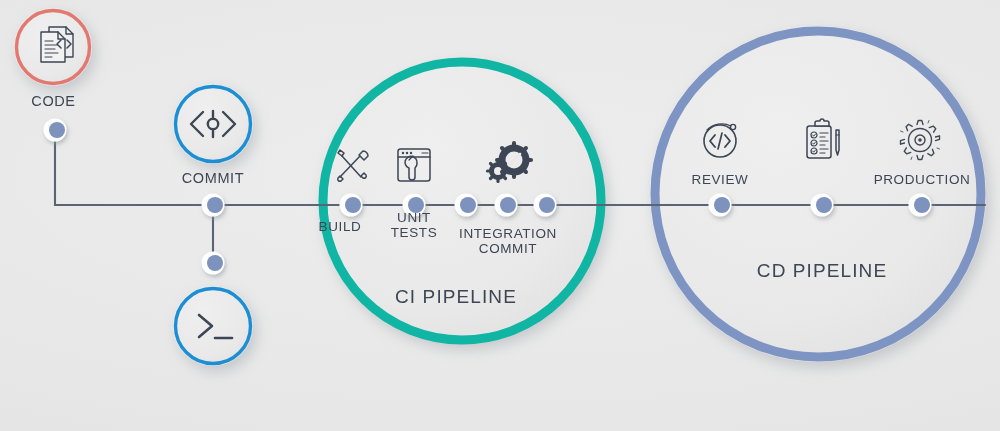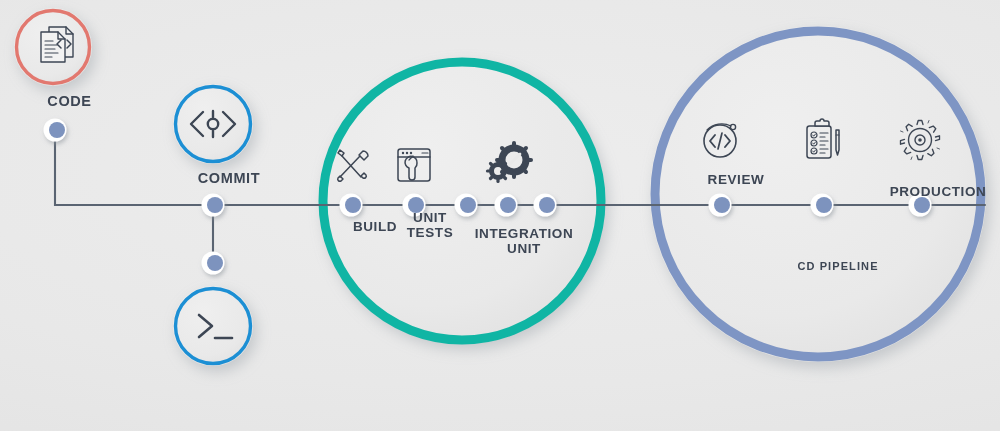--- a/index.html
+++ b/index.html
@@ -10,31 +10,30 @@
   }
   #stage{
     position:relative;width:1000px;height:431px;
     background:
       radial-gradient(120% 90% at 50% 40%, #ededed 0%, #e8e8e8 55%, #e2e2e2 100%);
   }
   #svg-layer{position:absolute;left:0;top:0;width:1000px;height:431px;}
   .lbl{
     position:absolute;
     color:#3d4654;
-    font-weight:bold;
+    font-weight:normal;
     letter-spacing:.6px;
     text-align:center;
     white-space:pre-line;
     line-height:1.12;
     user-select:none;
-    margin-left:16px;
   }
   .lbl-node{font-size:14.5px;}
   .lbl-stage{font-size:13.5px;}
-  .lbl-pipe{font-size:11px;letter-spacing:1.1px;}
+  .lbl-pipe{font-size:19px;letter-spacing:1.1px;}
 </style>
 </head>
 <body>
 
 <div id="stage">
 
   <svg id="svg-layer" viewBox="0 0 1000 431">
     <defs>
       <filter id="softshadow" x="-60%" y="-60%" width="220%" height="220%">
         <feDropShadow dx="4" dy="6" stdDeviation="7" flood-color="#9aa0a8" flood-opacity="0.45"></feDropShadow>
@@ -235,23 +234,24 @@
         <circle cx="722" cy="205" r="8"></circle>
         <circle cx="824" cy="205" r="8"></circle>
         <circle cx="922" cy="205" r="8"></circle>
       </g>
     </g>
   </svg>
 
   <div class="lbl lbl-node" style="left:0px;   top:93px;  width:107px;">CODE</div>
   <div class="lbl lbl-node" style="left:133px; top:170px; width:160px;">COMMIT</div>
 
-  <div class="lbl lbl-stage" style="left:319px; top:219px; width:80px;">BUILD</div>
+  <div class="lbl lbl-stage" style="left:300px; top:219px; width:80px;">BUILD</div>
   <div class="lbl lbl-stage" style="left:374px; top:210px; width:80px;">UNIT
 TESTS</div>
   <div class="lbl lbl-stage" style="left:433px; top:226px; width:150px;">INTEGRATION
-UNIT</div>
+COMMIT</div>
+  <div class="lbl lbl-pipe" style="left:366px; top:286px; width:180px;">CI PIPELINE</div>
 
   <div class="lbl lbl-stage" style="left:650px; top:172px; width:140px;">REVIEW</div>
-  <div class="lbl lbl-stage" style="left:852px; top:184px; width:140px;">PRODUCTION</div>
+  <div class="lbl lbl-stage" style="left:852px; top:172px; width:140px;">PRODUCTION</div>
   <div class="lbl lbl-pipe" style="left:732px; top:260px; width:180px;">CD PIPELINE</div>
 
 </div>
 
 </body></html>

